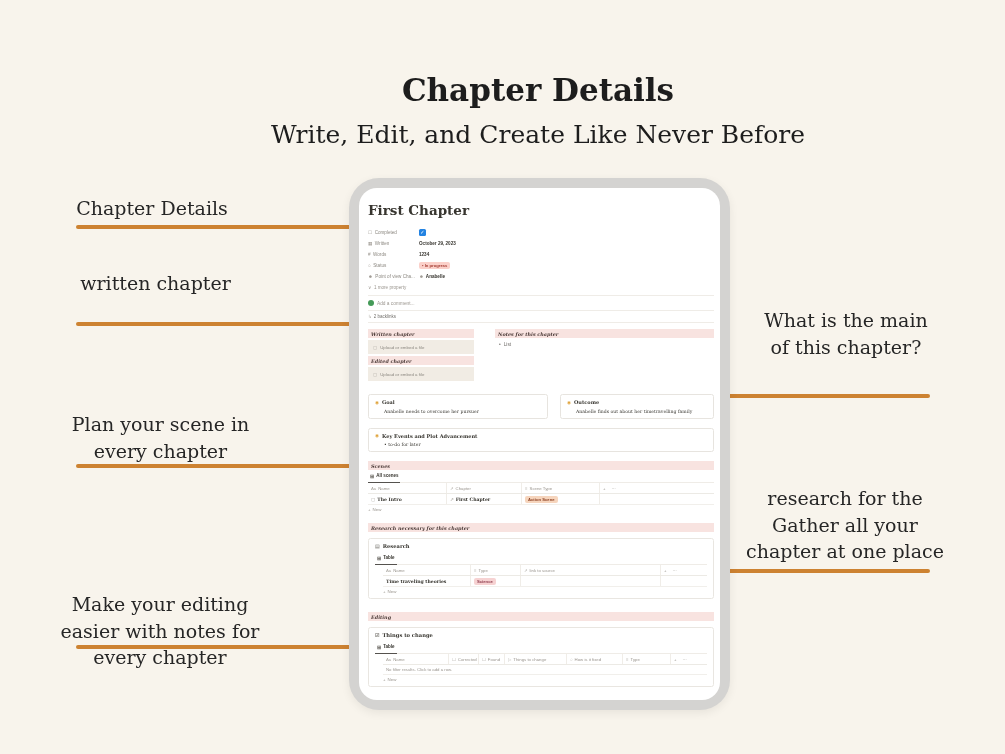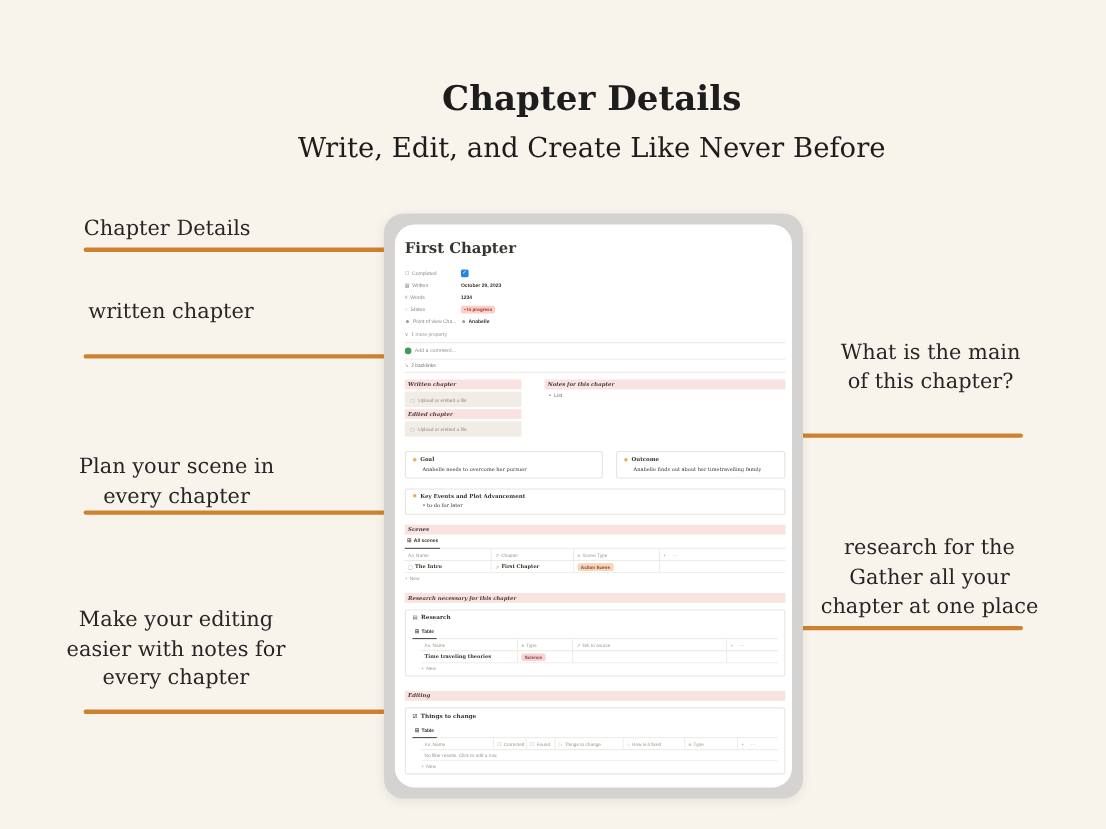--- a/index.html
+++ b/index.html
@@ -16,21 +16,21 @@
   .ann{position:absolute;font-family:"DejaVu Serif",serif;font-size:19px;line-height:26.5px;
        color:#262626;text-align:center;}
   .arrow{position:absolute;height:3.5px;background:#cd8231;border-radius:2px;}
   .arrow.r::after{content:'';position:absolute;right:-11px;top:50%;transform:translateY(-50%);
        border-left:12px solid #cd8231;border-top:6.5px solid transparent;border-bottom:6.5px solid transparent;}
   .arrow.l::before{content:'';position:absolute;left:-11px;top:50%;transform:translateY(-50%);
        border-right:12px solid #cd8231;border-top:6.5px solid transparent;border-bottom:6.5px solid transparent;}
 
   
   .tablet{position:absolute;left:349px;top:178px;width:381px;height:532px;background:#d4d3d1;
-          border-radius:18px;padding:10px;box-sizing:border-box;box-shadow:0 3px 10px rgba(0,0,0,0.07);margin-top:16px;}
+          border-radius:30px;padding:10px;box-sizing:border-box;box-shadow:0 3px 10px rgba(0,0,0,0.07);}
   .screen{width:100%;height:100%;background:#ffffff;border-radius:18px;overflow:hidden;
           box-sizing:border-box;padding:14px 6px 0 9px;color:#37352f;}
 
   
   .n-title{font-size:13.5px;font-weight:700;color:#37352f;}
   .props{margin-top:9px;}
   .prow{display:flex;align-items:center;height:11px;font-size:4.6px;color:#8d8982;}
   .plabel{display:flex;align-items:center;gap:2.5px;width:51px;}
   .picon{font-size:4.6px;color:#9b968f;}
   .pval{color:#37352f;font-weight:700;display:flex;align-items:center;gap:2px;}
@@ -105,21 +105,21 @@
   <div>written chapter</div>
 </div>
 <div class="arrow r" style="left:76px;top:322px;width:278px;"></div>
 
 <div class="ann" style="left:63px;top:411px;width:195px;">
   <div>Plan your scene in</div>
   <div>every chapter</div>
 </div>
 <div class="arrow r" style="left:76px;top:464px;width:278px;"></div>
 
-<div class="ann" style="left:55px;top:550px;width:210px;">
+<div class="ann" style="left:55px;top:591px;width:210px;">
   <div>Make your editing</div>
   <div>easier with notes for</div>
   <div>every chapter</div>
 </div>
 <div class="arrow r" style="left:76px;top:645px;width:278px;"></div>
 
 <div class="ann" style="left:746px;top:307px;width:200px;">
   <div>What is the main</div>
   <div>of this chapter?</div>
 </div>

